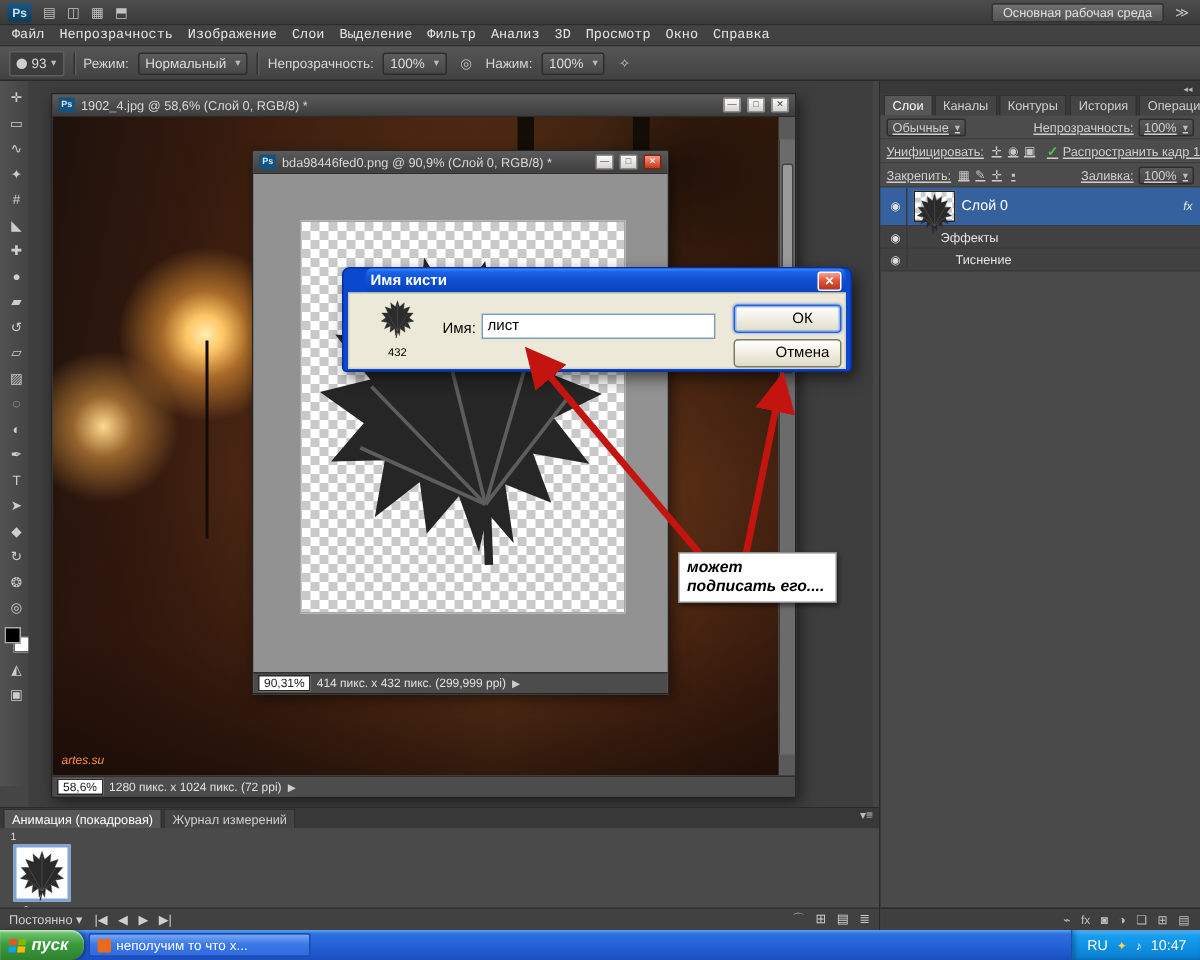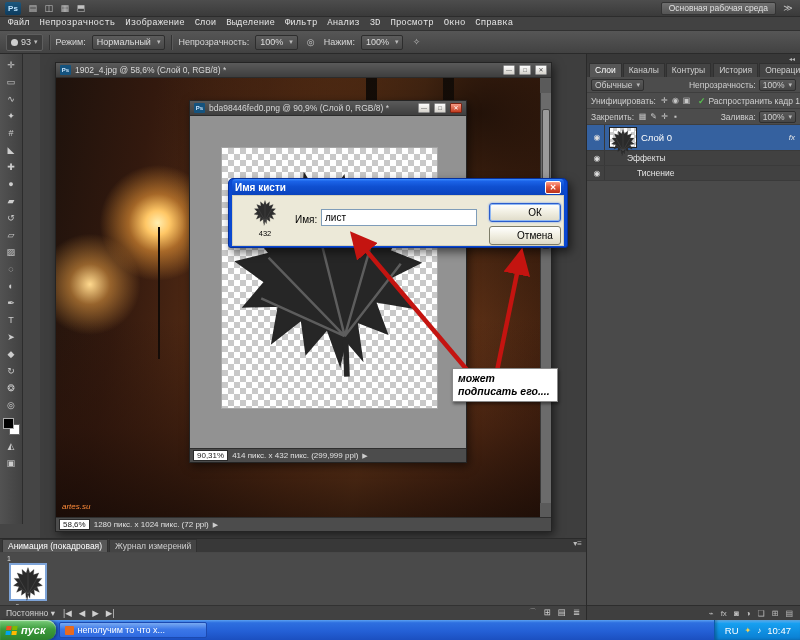--- a/index.html
+++ b/index.html
@@ -39,21 +39,21 @@
   
   .tool-palette{position:absolute;left:0;top:54px;width:23px;height:470px;
     background:linear-gradient(90deg,#525252,#414141);border-right:1px solid #2c2c2c;
     display:flex;flex-direction:column;align-items:center;padding-top:3px;gap:1px;}
   .tool{width:19px;height:16px;display:flex;align-items:center;justify-content:center;
     font-size:9px;color:#cdcdcd;}
   .swatches{position:relative;width:17px;height:17px;margin:4px 0 2px;}
   .sw-b{position:absolute;left:0;top:0;width:11px;height:11px;background:#000;border:1px solid #aaa;z-index:2;}
   .sw-w{position:absolute;right:0;bottom:0;width:11px;height:11px;background:#fff;border:1px solid #666;}
   
-  .canvas-area{position:absolute;left:40px;top:54px;width:563px;height:484px;background:#3e3e3e;}
+  .canvas-area{position:absolute;left:19px;top:54px;width:563px;height:484px;background:#3e3e3e;}
   
   .docwin{position:absolute;border:1px solid #242424;background:#5a5a5a;box-shadow:2px 3px 9px rgba(0,0,0,.55);}
   .doc-title{height:15px;display:flex;align-items:center;gap:4px;padding:0 4px;
     background:linear-gradient(#5a5a5a,#3e3e3e);border-bottom:1px solid #2b2b2b;}
   .doc-title .t{font-size:8.5px;color:#d8d8d8;white-space:nowrap;overflow:hidden;}
   .mini-ps{width:11px;height:10px;background:#15537e;color:#cfe8ff;font-size:6px;font-weight:bold;
     display:flex;align-items:center;justify-content:center;border-radius:1px;flex:none;}
   .wbtn{width:12px;height:10px;flex:none;background:linear-gradient(#fcfcfc,#d6d3cc);
     border:1px solid #8e8e8e;border-radius:1px;font-size:6px;line-height:8px;text-align:center;color:#444;}
   .wbtn.red{background:linear-gradient(#f89a84,#d9means  0,#c13a1d);background:linear-gradient(#f89a84,#c13a1d);color:#fff;border-color:#7e2413;}
@@ -88,21 +88,21 @@
     background-image:conic-gradient(#c9c9c9 25%,#ffffff 0 50%,#c9c9c9 0 75%,#ffffff 0);
     background-size:12px 12px;border:1px solid #a5a5a5;}
   .leaf-big{position:absolute;left:6%;top:3%;width:88%;height:92%;transform:rotate(-14deg);
     fill:#262626;stroke:#262626;}
   
   .xp-dialog{position:absolute;left:228px;top:178px;width:340px;height:70px;
     background:#0a48d0;border:1px solid #05309c;border-radius:5px 5px 3px 3px;
     padding:0 3px 3px;box-shadow:3px 4px 10px rgba(0,0,0,.55);z-index:40;}
   .xp-title{height:16px;display:flex;align-items:center;gap:6px;padding:0 3px;
     background:linear-gradient(180deg,#3c8cff 0%,#1b63e8 14%,#0f4fd0 48%,#0a43bd 100%);
-    border-radius:4px 4px 0 0;color:#fff;font-size:10px;font-weight:bold;}
+    border-radius:4px 4px 0 0;color:#fff;font-size:10px;font-weight:bold;margin-left:12px;}
   .xp-close{width:16px;height:13px;background:linear-gradient(#ffA08c,#e4573a 45%,#b8311a);
     border:1px solid #fff;border-radius:2px;color:#fff;font-size:8px;line-height:11px;text-align:center;}
   .xp-body{position:relative;height:51px;background:#ece9d8;border:1px solid #d4d0ba;}
   .brush-preview{position:absolute;left:12px;top:4px;width:40px;text-align:center;}
   .brush-preview svg{width:28px;height:26px;fill:#2c2c2c;stroke:#2c2c2c;}
   .brush-size{font-size:7.5px;color:#000;line-height:7px;}
   .dlg-label{position:absolute;left:62px;top:18px;font-size:10px;color:#000;}
   .xp-input{position:absolute;left:88px;top:13px;width:156px;height:17px;border:1px solid #7f9db9;
     background:#fff;font-family:"Liberation Sans",sans-serif;font-size:10px;padding:0 3px;color:#000;}
   .xp-btn{position:absolute;left:256px;width:72px;height:19px;display:flex;align-items:center;justify-content:center;
@@ -119,21 +119,21 @@
     border-left:1px solid #2a2a2a;}
   .collapse-strip{height:9px;background:#383838;display:flex;justify-content:flex-end;align-items:center;
     padding:0 5px;color:#b5b5b5;font-size:6px;}
   .ptabs{height:14px;background:#3a3a3a;display:flex;align-items:flex-end;padding-left:2px;gap:1px;overflow:hidden;}
   .ptab{font-size:8.5px;color:#cfcfcf;background:#444;padding:1px 5px 2px;border:1px solid #303030;border-bottom:none;
     white-space:nowrap;}
   .tabs-a .ptab:first-child{background:#575757;color:#fff;}
   .tabgap{width:5px;}
   .panel-menu{margin-left:auto;color:#bbb;font-size:8px;padding:0 4px;}
   .prow{display:flex;align-items:center;gap:3px;padding:0 4px;height:16px;font-size:8.5px;color:#cfcfcf;
-    background:#4c4c4c;border-bottom:1px solid #3e3e3e;white-space:nowrap;}
+    background:#4c4c4c;border-bottom:1px solid #3e3e3e;white-space:nowrap;text-decoration:underline;}
   .pdrop{display:flex;align-items:center;gap:4px;background:linear-gradient(#595959,#464646);
     border:1px solid #2e2e2e;height:12px;padding:0 3px;border-radius:2px;}
   .picon{font-size:8px;color:#c6c6c6;min-width:11px;text-align:center;}
   .greencheck{color:#57c14f;font-size:9px;font-weight:bold;}
   .layer-row{display:flex;align-items:center;gap:4px;padding:0 3px;background:#454545;
     border-bottom:1px solid #3a3a3a;color:#e4e4e4;}
   .layer-row.sel{height:26px;background:#35619f;color:#fff;}
   .layer-row.sub{height:15px;font-size:8.5px;background:#414141;}
   .eye-cell{width:15px;align-self:stretch;display:flex;align-items:center;justify-content:center;
     border-right:1px solid #383838;color:#ddd;font-size:8px;flex:none;}

